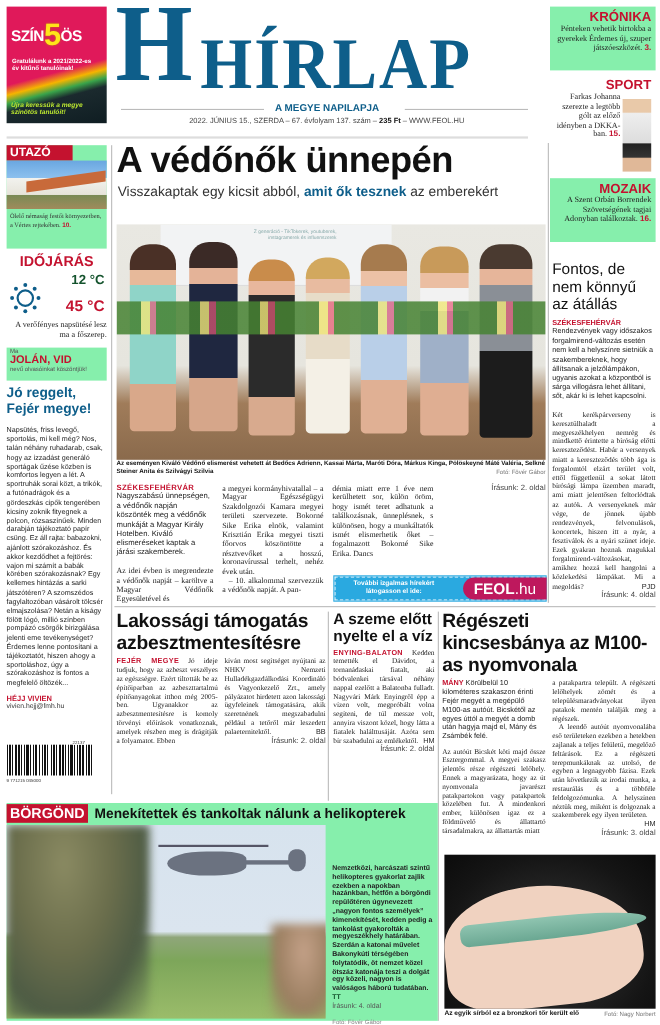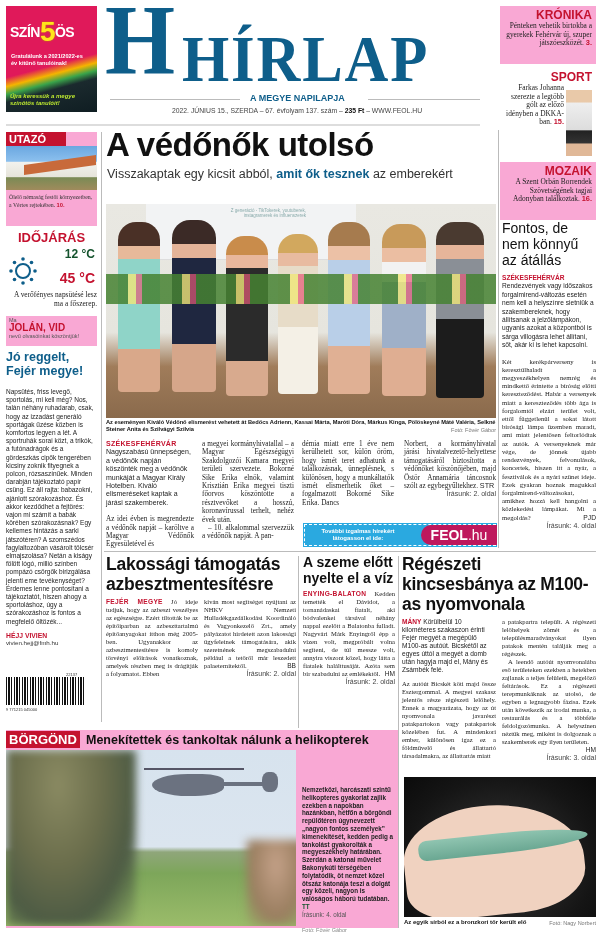--- a/index.html
+++ b/index.html
@@ -2,21 +2,21 @@
 <html><head>
 <meta charset="utf-8">
 <style>
 *{box-sizing:border-box;margin:0;padding:0}
 body{width:600px;height:932px;background:#fff;font-family:"Liberation Serif",serif;color:#222;position:relative;overflow:hidden}
 .abs{position:absolute}
 .sans{font-family:"Liberation Sans",sans-serif}
 .serif{font-family:"Liberation Serif",serif}
 .red{color:#c4122f}
 .blue{color:#14532d}
-.beige{background:#f9a8d4}
+.beige{background:#86efac}
 .body{font-size:7.2px;line-height:8.4px;text-align:justify;font-family:"Liberation Serif",serif;color:#222}
 .body .dl{font-family:"Liberation Sans",sans-serif;color:#c4122f;font-weight:bold;letter-spacing:.3px}
 .sig{text-align:right;font-family:"Liberation Sans",sans-serif;font-size:7px;color:#444}
 .photo-credit{font-family:"Liberation Sans",sans-serif;font-size:5.5px;color:#777;text-align:right}
 .sep{background:#bbb;position:absolute}
 h1,h2,h3{font-family:"Liberation Sans",sans-serif;font-weight:bold;color:#111}
 </style>
 </head>
 <body>
 
@@ -35,21 +35,21 @@
   <div class="abs sans" style="left:150px;top:93px;font-size:9px;font-weight:bold;color:#0e5e8a">A MEGYE NAPILAPJA</div>
   <div class="abs" style="left:268px;top:99px;width:112px;height:1px;background:#bbb"></div>
   <div class="abs sans" style="left:72px;top:107px;font-size:6.8px;color:#444;white-space:nowrap">
     <span>2022. JÚNIUS 15., SZERDA – 67. évfolyam 137. szám – </span><b style="color:#111">235 Ft</b><span> – WWW.FEOL.HU</span>
   </div>
 </div>
 <div class="abs" style="left:6px;top:124px;width:474px;height:2px;background:#ddd"></div>
 
 <div class="abs beige" style="left:500px;top:6px;width:96px;height:58px;padding:2px 4px;text-align:right">
   <div class="sans red" style="font-weight:bold;font-size:12px">KRÓNIKA</div>
-  <div style="font-size:7.4px;line-height:8.6px"><span>Pénteken vehetik birtokba a gyerekek Fehérvár új, szuper játszóeszközét.</span> <b class="sans red">3.</b></div>
+  <div style="font-size:7.4px;line-height:8.6px"><span>Pénteken vehetik birtokba a gyerekek Érdemes új, szuper játszóeszközét.</span> <b class="sans red">3.</b></div>
 </div>
 <div class="abs" style="left:500px;top:68px;width:96px;height:90px;padding:2px 4px;text-align:right">
   <div class="sans red" style="font-weight:bold;font-size:12px">SPORT</div>
   <div style="position:absolute;right:4px;top:22px;width:26px;height:66px;background:linear-gradient(#e9c9a9 0%,#e9c9a9 18%,#eee 20%,#ddd 60%,#222 62%,#333 80%,#e0b898 82%)"></div>
   <div style="font-size:7.4px;line-height:8.6px;padding-right:28px"><span>Farkas Johanna szerezte a legtöbb gólt az előző idényben a DKKA-ban.</span> <b class="sans red">15.</b></div>
 </div>
 <div class="abs beige" style="left:500px;top:162px;width:96px;height:58px;padding:2px 4px;text-align:right">
   <div class="sans red" style="font-weight:bold;font-size:12px">MOZAIK</div>
   <div style="font-size:7.4px;line-height:8.6px"><span>A Szent Orbán Borrendek Szövetségének tagjai Adonyban találkoztak.</span> <b class="sans red">16.</b></div>
 </div>
@@ -94,21 +94,21 @@
   <div class="sans red" style="margin-top:6px;font-size:6.8px;font-weight:bold;border-top:0">HÉJJ VIVIEN</div>
   <div class="sans" style="font-size:6.2px;color:#333">vivien.hejj@fmh.hu</div>
 </div>
 <div class="abs" style="left:6px;top:677px;width:80px;height:28px;background:repeating-linear-gradient(90deg,#111 0 1px,#fff 1px 2px,#111 2px 4px,#fff 4px 5px,#111 5px 6px,#fff 6px 8px)">
   <div class="abs sans" style="left:0;bottom:-7px;font-size:4px;color:#333;background:#fff;width:60px">9 771215 045000</div>
   <div class="abs sans" style="left:60px;top:-5px;font-size:4px;color:#333;background:#fff">22137</div>
 </div>
 
 <div class="sep" style="left:101px;top:132px;width:1px;height:590px"></div>
 
-<h1 class="abs" style="left:106px;top:126px;font-size:33px;line-height:38px;letter-spacing:-.5px">A védőnők utolsó</h1>
+<h1 class="abs" style="left:106px;top:126px;font-size:33px;line-height:38px;letter-spacing:-.5px">A védőnők ünnepén</h1>
 <div class="abs sans" style="left:107px;top:167px;font-size:12.5px;color:#333;white-space:nowrap">
   <span>Visszakaptak egy kicsit abból, </span><span style="color:#0e5e8a;font-weight:bold">amit ők tesznek</span><span> az emberekért</span>
 </div>
 <div class="abs" style="left:106px;top:204px;width:390px;height:214px;background:linear-gradient(#e9e8e2 0%,#e6e5de 60%,#a07c5a 76%,#8a6a4c 100%);overflow:hidden">
   <div class="abs" style="left:40px;top:0;width:210px;height:56px;background:#f2f3f4;border-bottom:1px solid #ddd">
     <div class="abs sans" style="left:70px;top:4px;width:90px;font-size:4.5px;line-height:5px;color:#8aa;text-align:right">Z generáció - TikTokerek, youtuberek, instagramerek és influenszerek</div>
   </div>
   <div class="abs" style="left:12px;top:18px;width:42px;height:170px;background:linear-gradient(#4a3026 0 14%,#e7b99a 14% 22%,#8fd4c8 22% 75%,#d9a88a 75% 100%);border-radius:18px 18px 4px 4px"></div>
   <div class="abs" style="left:66px;top:16px;width:44px;height:172px;background:linear-gradient(#3b2a26 0 14%,#e4b398 14% 22%,#1f2740 22% 72%,#d6a68a 72% 100%);border-radius:18px 18px 4px 4px"></div>
   <div class="abs" style="left:120px;top:32px;width:42px;height:160px;background:linear-gradient(#c98c4b 0 12%,#e8b79c 12% 20%,#2b2b2b 20% 78%,#d8aa8e 78% 100%);border-radius:18px 18px 4px 4px"></div>
@@ -126,32 +126,31 @@
   <p style="margin-top:8px">Az idei évben is megrendezte a védőnők napját – karöltve a Magyar Védőnők Egyesületével és</p>
 </div>
 <div class="abs body" style="left:202px;top:440px;width:92px">
   <p>a megyei kormányhivatallal – a Magyar Egészségügyi Szakdolgozói Kamara megyei területi szervezete. Bokorné Sike Erika elnök, valamint Krisztián Erika megyei tiszti főorvos köszöntötte a résztvevőket a hosszú, koronavírussal terhelt, nehéz évek után.</p>
   <p style="text-indent:6px">– 10. alkalommal szervezzük a védőnők napját. A pan-</p>
 </div>
 <div class="abs body" style="left:302px;top:440px;width:92px">
   <p>démia miatt erre 1 éve nem kerülhetett sor, külön öröm, hogy ismét teret adhatunk a találkozásnak, ünneplésnek, s különösen, hogy a munkáltatók ismét elismerhetik őket – fogalmazott Bokorné Sike Erika. Dancs</p>
 </div>
 <div class="abs body" style="left:404px;top:440px;width:92px">
-  <p><span>Norbert, a kormányhivatal járási hivatalvezető-helyettese támogatásáról biztosította a védőnőket köszönőjében, majd Östör Annamária táncosnok szólt az egybegyűltekhez.</span> <span class="sans">STR</span></p>
   <div class="sig">Írásunk: 2. oldal</div>
 </div>
 
 <div class="abs" style="left:304px;top:524px;width:192px;height:22px;border:1px dashed #fff;background:#2aa9e0;outline:1px solid #2aa9e0">
   <div class="abs sans" style="left:6px;top:3px;width:94px;font-size:6px;line-height:7px;color:#fff;font-weight:bold;text-align:center">További izgalmas hírekért látogasson el ide:</div>
   <div class="abs sans" style="left:116px;top:0;width:76px;height:20px;background:#be185d;border-radius:10px 0 0 10px;color:#fff;font-size:14px;line-height:20px;text-align:center"><b>FEOL</b><span>.hu</span></div>
 </div>
 
 <div class="sep" style="left:498px;top:130px;width:1px;height:418px"></div>
 
-<div class="abs" style="left:502px;top:220px;width:94px">
+<div class="abs" style="left:502px;top:236px;width:94px">
   <h3 style="font-weight:normal;font-size:14px;line-height:16px;color:#111">Fontos, de nem könnyű az átállás</h3>
   <p class="sans" style="margin-top:6px;font-size:6.6px;line-height:8.4px"><span class="dl" style="color:#c4122f;font-weight:bold">SZÉKESFEHÉRVÁR</span> <span>Rendezvények vagy időszakos forgalmirend-változás esetén nem kell a helyszínre sietniük a szakembereknek, hogy állítsanak a jelzőlámpákon, ugyanis azokat a központból is sárga villogásra lehet állítani, sőt, akár ki is lehet kapcsolni.</span></p>
   <p class="body" style="margin-top:8px;font-size:6.7px;line-height:8.2px"><span>Két kerékpárverseny is keresztülhaladt a megyeszékhelyen nemrég és mindkettő érintette a bíróság előtti kereszteződést. Habár a versenyek miatt a kereszteződés több ága is forgalomtól elzárt terület volt, ettől függetlenül a sokat látott bírósági lámpa üzemben maradt, ami miatt jelentősen feltorlódtak az autók. A versenyeknek már vége, de jönnek újabb rendezvények, felvonulások, koncertek, hiszen itt a nyár, a fesztiválok és a nyári szünet ideje. Ezek gyakran hoznak magukkal forgalmirend-változásokat, amikhez hozzá kell hangolni a közlekedési lámpákat. Mi a megoldás?</span> <span class="sans" style="float:right">PJD</span></p>
   <div class="sig" style="clear:both">Írásunk: 4. oldal</div>
 </div>
 
 <div class="sep" style="left:104px;top:551px;width:492px;height:1px"></div>
 
 <div class="abs" style="left:106px;top:554px;width:190px">
   <h2 style="font-size:17.5px;line-height:20px;letter-spacing:-.2px">Lakossági támogatás azbesztmentesítésre</h2>

